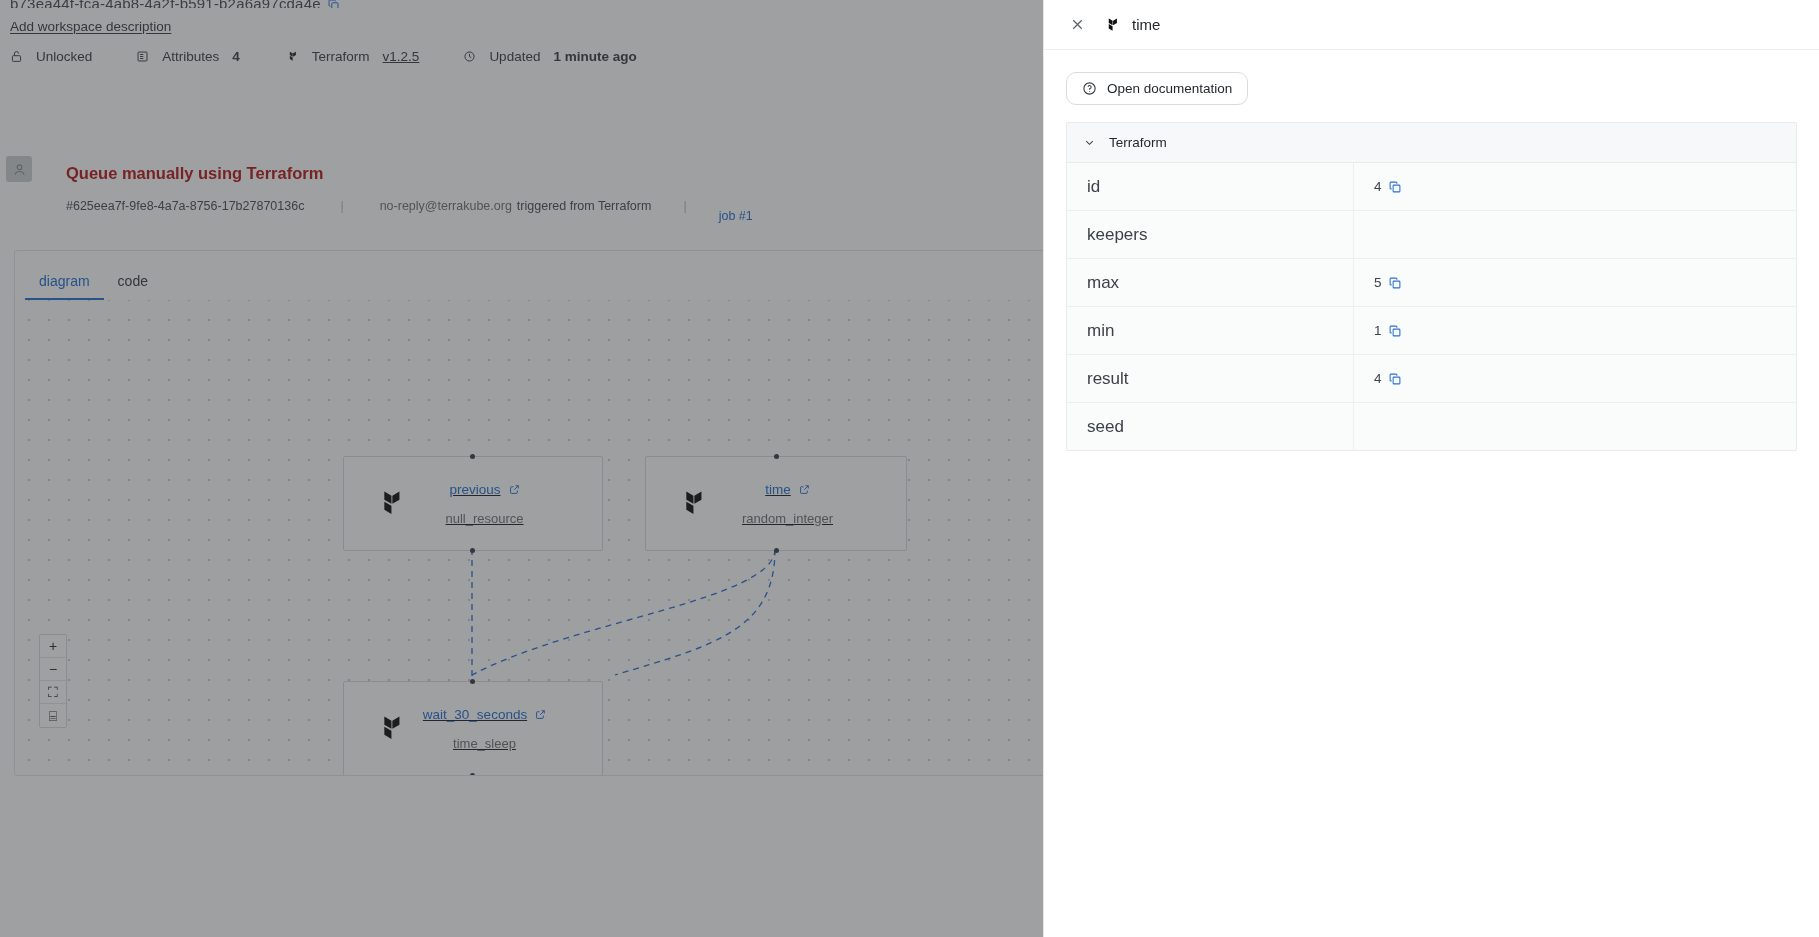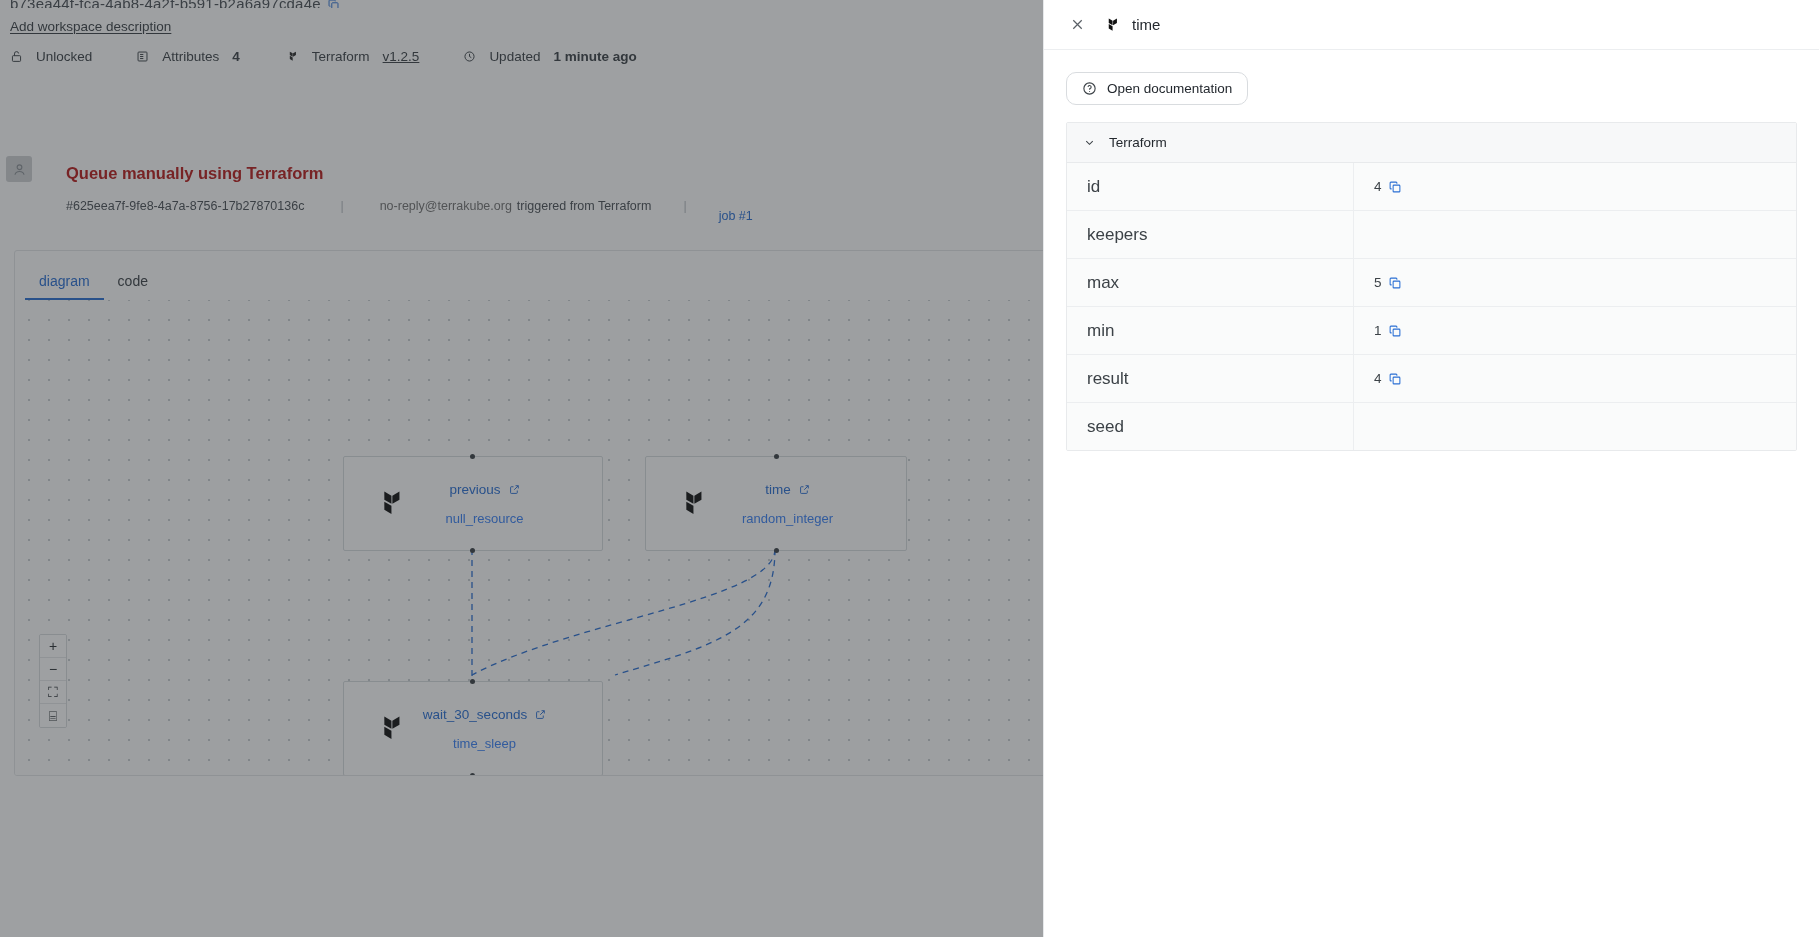--- a/index.html
+++ b/index.html
@@ -75,26 +75,26 @@
     overflow:hidden;
   }
 
   .node{
     position:absolute;background:#fff;border:1px solid #d8dcdf;border-radius:2px;
     display:flex;align-items:center;
   }
   .node .tflogo{margin-left:26px;}
   .node .ncenter{
     flex:1;display:flex;flex-direction:column;align-items:center;justify-content:flex-end;
-    margin-right:40px;gap:14px;
+    margin-right:40px;gap:14px;text-decoration:underline;
   }
   .node .nlink{
     display:flex;align-items:center;gap:8px;color:#2a6fd4;font-size:13.5px;
   }
-  .node .ntype{font-size:13px;color:#3b82f6;}
+  .node .ntype{font-size:13px;color:#737373;}
   .handle{
     position:absolute;width:5px;height:5px;border-radius:50%;background:#3c4247;
   }
 
   .zoomctl{
     position:absolute;left:24px;bottom:47px;width:26px;
     border:1px solid #d9dcdf;border-radius:2px;background:#fff;overflow:hidden;
     z-index:5;
   }
   .zoomctl button{

